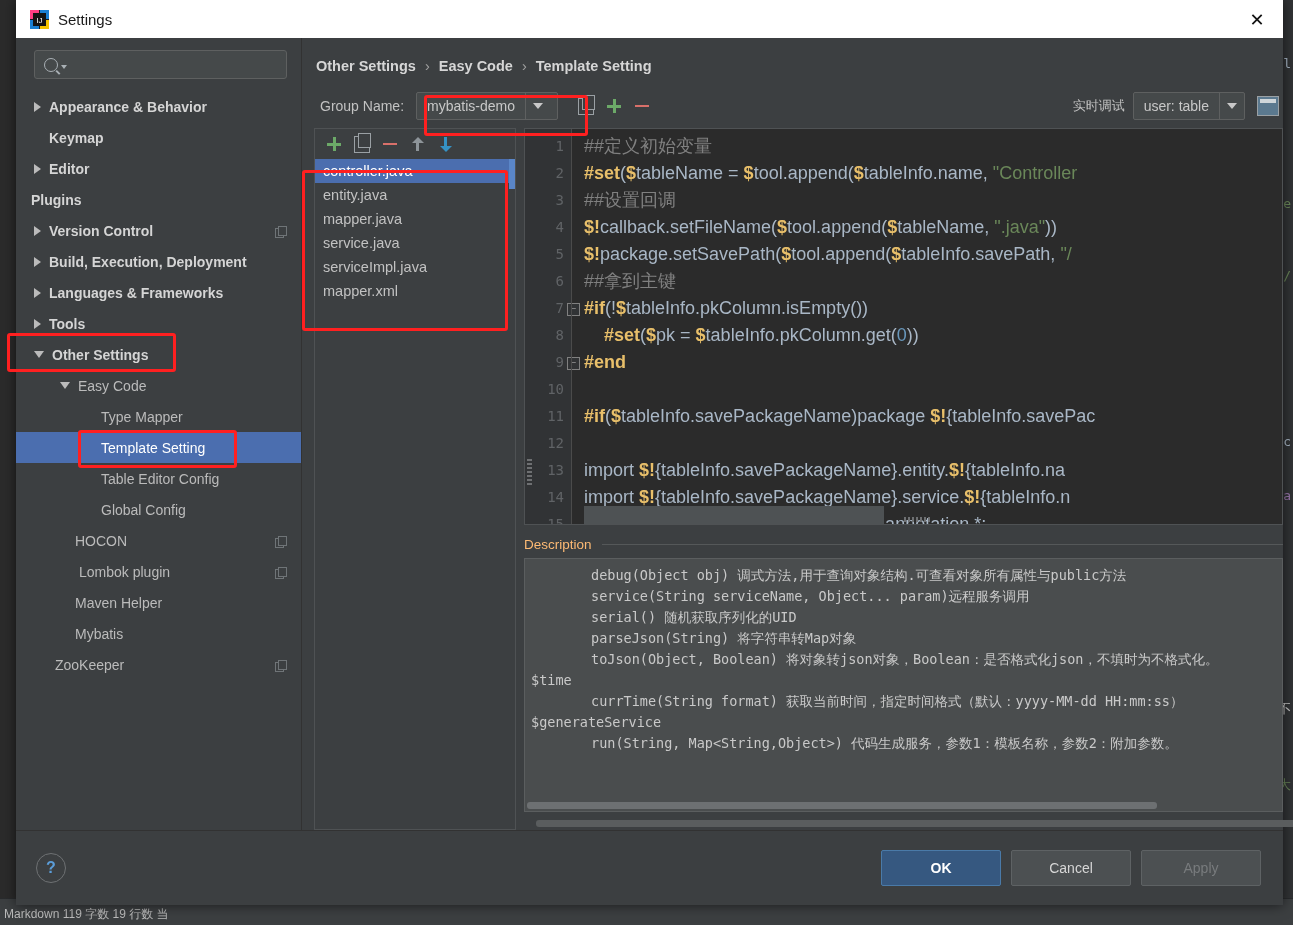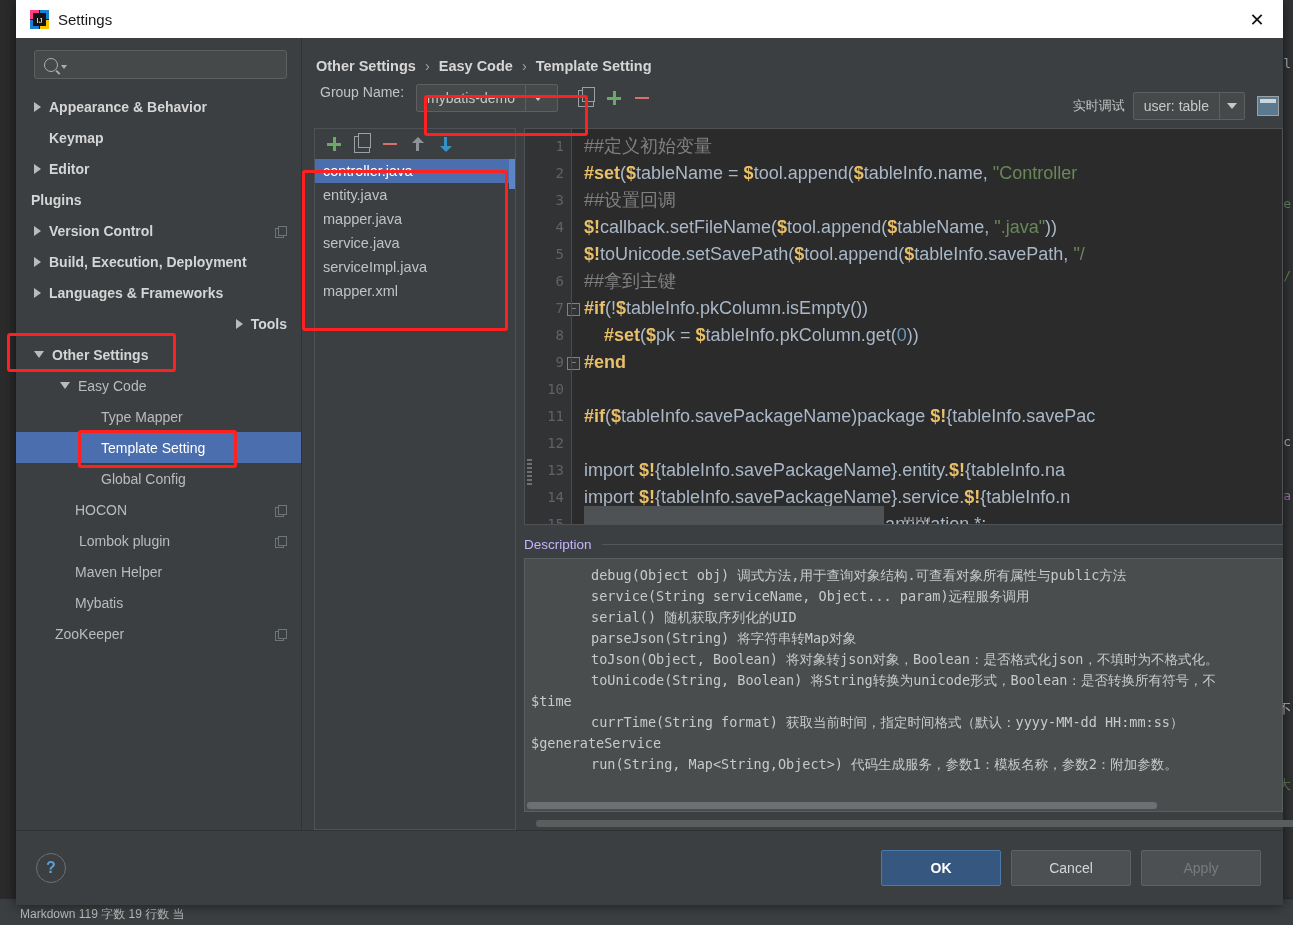--- a/index.html
+++ b/index.html
@@ -6,21 +6,21 @@
   body{
     width:1293px;height:925px;overflow:hidden;
     font-family:"Liberation Sans","DejaVu Sans",sans-serif;
     background:#3c3f41;
     position:relative;
   }
   
   .ide-bg{position:absolute;inset:0;background:#2b2b2b;}
   .ide-bg .bg-editor{position:absolute;left:0;top:0;right:0;bottom:26px;background:#2b2b2b;}
   .ide-bg .bg-status{position:absolute;left:0;bottom:0;height:26px;right:0;background:#3c3f41;border-top:1px solid #292b2d;}
-  .bg-status-text{position:absolute;left:20px;bottom:2px;font-size:12px;color:#bbbbbb;white-space:nowrap;}
+  .bg-status-text{position:absolute;left:4px;bottom:2px;font-size:12px;color:#bbbbbb;white-space:nowrap;}
   .bg-right-strip{position:absolute;right:0;top:0;bottom:0;width:12px;background:#313335;}
   .bg-peek{position:absolute;font-family:"DejaVu Sans Mono","Liberation Mono",monospace;font-size:13px;white-space:nowrap;}
 
   
   .dialog{
     position:absolute;left:16px;top:0;width:1267px;height:905px;
     background:#3c3f41;
     box-shadow:0 0 12px rgba(0,0,0,.6);
     display:flex;flex-direction:column;
   }
@@ -57,21 +57,21 @@
   .arrow.right{border-top:5px solid transparent;border-bottom:5px solid transparent;border-left:7px solid #bbbbbb;}
   .arrow.down{border-left:5px solid transparent;border-right:5px solid transparent;border-top:7px solid #bbbbbb;}
   .arrow.none{width:7px;margin-right:8px;}
   .copyico{margin-left:auto;width:12px;height:12px;flex:none;opacity:.55;}
 
   
   .rightpane{flex:1;min-width:0;display:flex;flex-direction:column;background:#3c3f41;position:relative;}
   .breadcrumb{height:36px;display:flex;align-items:center;padding:0 0 0 14px;font-size:14.5px;
               font-weight:bold;color:#d6d6d6;flex:none;margin-top:10px;}
   .bc-sep{margin:0 9px;color:#a0a0a0;font-weight:normal;}
-  .toolrow{height:44px;display:flex;align-items:flex-start;padding-left:18px;flex:none;position:relative;}
+  .toolrow{height:44px;display:flex;align-items:center;padding-left:18px;flex:none;position:relative;}
   .lbl{font-size:14px;color:#c2c2c2;margin-right:12px;}
   .combo{height:26px;background:#45494a;border:1px solid #5e6060;border-radius:2px;display:flex;align-items:center;}
   .combo .cval{padding:0 10px;font-size:14px;color:#c8c8c8;white-space:nowrap;}
   .combo .carr{width:24px;height:100%;border-left:1px solid #5e6060;display:flex;align-items:center;justify-content:center;}
   .tri-d{width:0;height:0;border-left:5px solid transparent;border-right:5px solid transparent;border-top:6px solid #c8c8c8;}
   .tbtn{width:28px;height:28px;display:flex;align-items:center;justify-content:center;flex:none;}
   .plus{position:relative;width:16px;height:16px;}
   .plus:before,.plus:after{content:"";position:absolute;background:#6ca968;}
   .plus:before{left:7px;top:1px;width:2.5px;height:14px;}
   .plus:after{top:7px;left:1px;height:2.5px;width:14px;}
@@ -112,21 +112,21 @@
   .c-str{color:#6a8759;}
   .c-num{color:#6897bb;}
   .c-pln{color:#a9b7c6;}
   .ed-hgrip{position:absolute;left:50%;bottom:2px;width:26px;height:5px;
             background:repeating-linear-gradient(90deg,#6e7072 0 2px,transparent 2px 4px);}
   .ed-vgrip{position:absolute;left:2px;top:330px;width:5px;height:26px;
             background:repeating-linear-gradient(0deg,#6e7072 0 2px,transparent 2px 4px);}
   .sel-line{position:absolute;left:12px;bottom:0;height:18px;width:300px;background:#4e5254;}
 
   .desc-wrap{flex:1;display:flex;flex-direction:column;min-height:0;margin-top:12px;}
-  .desc-head{display:flex;align-items:center;font-size:13.5px;color:#c4b5fd;flex:none;margin-bottom:6px;}
+  .desc-head{display:flex;align-items:center;font-size:13.5px;color:#fdba74;flex:none;margin-bottom:6px;}
   .desc-head .hr{flex:1;height:1px;background:#555859;margin-left:10px;}
   .descbox{flex:1;background:#4a4d4e;border:1px solid #5b5e5f;position:relative;overflow:hidden;}
   .dline{white-space:pre;font-family:"DejaVu Sans Mono","Liberation Mono",monospace;
          font-size:13.5px;line-height:21px;color:#c9c9c9;padding-left:6px;}
   .dline.ind{padding-left:66px;}
   .desc-hscroll{position:absolute;left:2px;bottom:2px;height:7px;width:630px;background:#6d7072;border-radius:3px;}
 
   .outer-hscroll{height:12px;flex:none;margin:6px 0 0 12px;position:relative;}
   .outer-hscroll .bar{position:absolute;left:0;top:2px;height:7px;width:935px;background:#5a5d5e;border-radius:3px;}
 
@@ -212,39 +212,43 @@
               </svg></span>
           </div>
           <div class="tnode bold" style="padding-left: 18px;">
             <span class="arrow right"></span>
             <span>Build, Execution, Deployment</span>
           </div>
           <div class="tnode bold" style="padding-left: 18px;">
             <span class="arrow right"></span>
             <span>Languages &amp; Frameworks</span>
           </div>
-          <div class="tnode bold" style="padding-left: 30px; justify-content: flex-end;">
+          <div class="tnode bold" style="padding-left: 18px;">
             <span class="arrow right"></span>
             <span>Tools</span>
           </div>
           <div class="tnode bold" style="padding-left: 18px;">
             <span class="arrow down"></span>
             <span>Other Settings</span>
           </div>
           <div class="tnode" style="padding-left: 44px;">
             <span class="arrow down"></span>
             <span>Easy Code</span>
           </div>
           <div class="tnode" style="padding-left: 70px;">
             <span class="arrow none"></span>
             <span>Type Mapper</span>
           </div>
           <div class="tnode sel" style="padding-left: 70px;">
             <span class="arrow none"></span>
             <span>Template Setting</span>
+          </div>
+          <div class="tnode" style="padding-left: 70px;">
+            <span class="arrow none"></span>
+            <span>Table Editor Config</span>
           </div>
           <div class="tnode" style="padding-left: 70px;">
             <span class="arrow none"></span>
             <span>Global Config</span>
           </div>
           <div class="tnode" style="padding-left: 44px;">
             <span class="arrow none"></span>
             <span>HOCON</span>
             <span class="copyico"><svg width="12" height="12" viewBox="0 0 12 12">
                 <rect x="0.5" y="2.5" width="8" height="9" fill="none" stroke="#9aa0a4"></rect>
@@ -367,21 +371,21 @@
                 <div class="gline">13</div>
                 <div class="gline">14</div>
                 <div class="gline">15</div>
               </div>
             <div class="codearea" id="codearea">
               <div class="sel-line"></div>
             <div class="cline"><span class="c-cmt">##定义初始变量</span></div>
                 <div class="cline"><span class="c-dir">#set</span><span class="c-pln">(</span><span class="c-dir">$</span><span class="c-pln">tableName = </span><span class="c-dir">$</span><span class="c-pln">tool.append(</span><span class="c-dir">$</span><span class="c-pln">tableInfo.name, </span><span class="c-str">"Controller</span></div>
                 <div class="cline"><span class="c-cmt">##设置回调</span></div>
                 <div class="cline"><span class="c-dir">$!</span><span class="c-pln">callback.setFileName(</span><span class="c-dir">$</span><span class="c-pln">tool.append(</span><span class="c-dir">$</span><span class="c-pln">tableName, </span><span class="c-str">".java"</span><span class="c-pln">))</span></div>
-                <div class="cline"><span class="c-dir">$!</span><span class="c-pln">toUnicode.setSavePath(</span><span class="c-dir">$</span><span class="c-pln">tool.append(</span><span class="c-dir">$</span><span class="c-pln">tableInfo.savePath, </span><span class="c-str">"/</span></div>
+                <div class="cline"><span class="c-dir">$!</span><span class="c-pln">package.setSavePath(</span><span class="c-dir">$</span><span class="c-pln">tool.append(</span><span class="c-dir">$</span><span class="c-pln">tableInfo.savePath, </span><span class="c-str">"/</span></div>
                 <div class="cline"><span class="c-cmt">##拿到主键</span></div>
                 <div class="cline"><span class="c-dir">#if</span><span class="c-pln">(!</span><span class="c-dir">$</span><span class="c-pln">tableInfo.pkColumn.isEmpty())</span></div>
                 <div class="cline"><span class="c-pln">    </span><span class="c-dir">#set</span><span class="c-pln">(</span><span class="c-dir">$</span><span class="c-pln">pk = </span><span class="c-dir">$</span><span class="c-pln">tableInfo.pkColumn.get(</span><span class="c-num">0</span><span class="c-pln">))</span></div>
                 <div class="cline"><span class="c-dir">#end</span></div>
                 <div class="cline"></div>
                 <div class="cline"><span class="c-dir">#if</span><span class="c-pln">(</span><span class="c-dir">$</span><span class="c-pln">tableInfo.savePackageName)package </span><span class="c-dir">$!</span><span class="c-pln">{tableInfo.savePac</span></div>
                 <div class="cline"></div>
                 <div class="cline"><span class="c-pln">import </span><span class="c-dir">$!</span><span class="c-pln">{tableInfo.savePackageName}</span><span class="c-pln">.entity.</span><span class="c-dir">$!</span><span class="c-pln">{tableInfo.na</span></div>
                 <div class="cline"><span class="c-pln">import </span><span class="c-dir">$!</span><span class="c-pln">{tableInfo.savePackageName}</span><span class="c-pln">.service.</span><span class="c-dir">$!</span><span class="c-pln">{tableInfo.n</span></div>
                 <div class="cline"><span class="c-pln">import org.springframework.web.bind.annotation.*;</span></div>
@@ -395,21 +399,20 @@
               <span>Description</span>
               <span class="hr"></span>
             </div>
             <div class="descbox" id="descbox" style="padding-top: 6px;">
               <div class="desc-hscroll"></div>
             <div class="dline ind">debug(Object obj) 调式方法,用于查询对象结构.可查看对象所有属性与public方法</div>
                 <div class="dline ind">service(String serviceName, Object... param)远程服务调用</div>
                 <div class="dline ind">serial() 随机获取序列化的UID</div>
                 <div class="dline ind">parseJson(String) 将字符串转Map对象</div>
                 <div class="dline ind">toJson(Object, Boolean) 将对象转json对象，Boolean：是否格式化json，不填时为不格式化。</div>
-                <div class="dline ind">toUnicode(String, Boolean) 将String转换为unicode形式，Boolean：是否转换所有符号，不</div>
                 <div class="dline">$time</div>
                 <div class="dline ind">currTime(String format) 获取当前时间，指定时间格式（默认：yyyy-MM-dd HH:mm:ss）</div>
                 <div class="dline">$generateService</div>
                 <div class="dline ind">run(String, Map&lt;String,Object&gt;) 代码生成服务，参数1：模板名称，参数2：附加参数。</div>
               </div>
           </div>
 
           <div class="outer-hscroll">
             <div class="bar"></div>
           </div>

